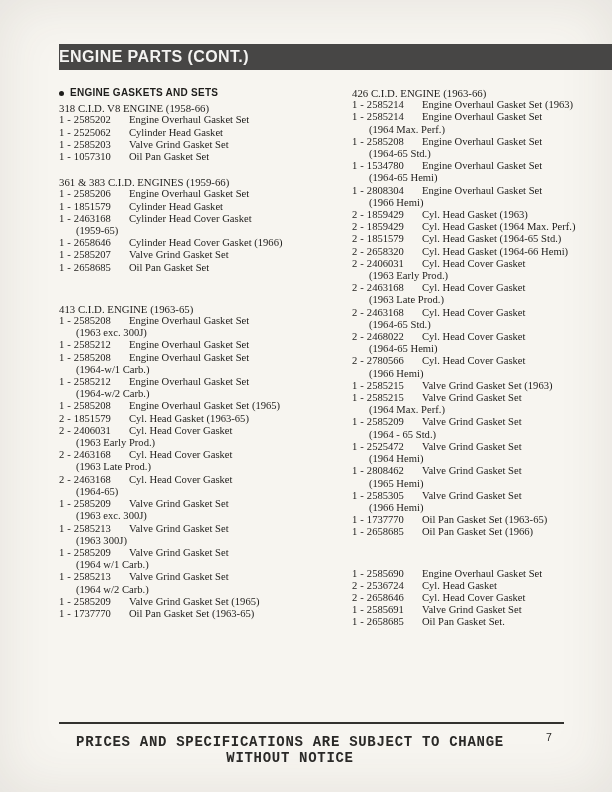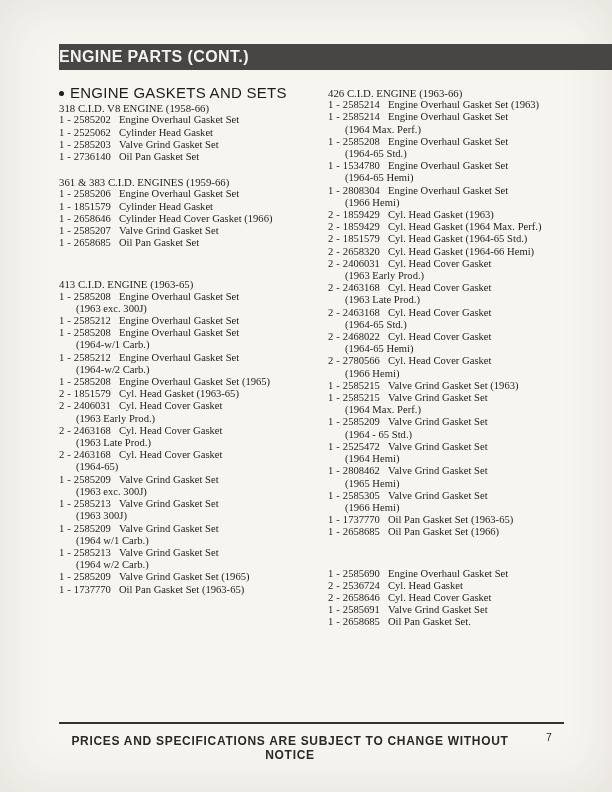--- a/index.html
+++ b/index.html
@@ -12,40 +12,40 @@
   .page{position:absolute;inset:0;box-shadow:inset 0 0 55px rgba(70,62,48,.10);}
   .title-bar{
     position:absolute;left:59px;top:44px;width:568px;height:26px;
     background:#474645;color:#f4f3f1;
     display:flex;align-items:center;justify-content:flex-start;
     font-family:"Liberation Sans",sans-serif;font-weight:bold;
     font-size:16px;letter-spacing:.4px;
   }
   .col{position:absolute;top:87px;font-size:10.6px;line-height:12.2px}
   .col-left{left:59px;width:290px}
-  .col-right{left:328px;width:230px}
+  .col-right{left:352px;width:230px}
   .group-header{
-    font-family:"Liberation Sans",sans-serif;font-weight:normal;
-    font-size:15px;letter-spacing:.25px;line-height:12.2px;
+    font-family:"Liberation Sans",sans-serif;font-weight:bold;
+    font-size:10px;letter-spacing:.25px;line-height:12.2px;
     display:flex;align-items:center;text-align:right;
   }
   .bullet{width:5px;height:5px;background:#1e1d1b;border-radius:50%;display:inline-block;margin-right:6px;flex:0 0 auto}
   .sec-heading{font-size:10.8px}
   #left-sections .section:nth-child(1){margin-top:3px}
   #left-sections .section:nth-child(2){margin-top:13px}
   #left-sections .section:nth-child(3){margin-top:29px}
   #right-sections .section:nth-child(2){margin-top:29px}
   .item-line{white-space:nowrap}
   .item-sep{padding:0 3px}
-  .item-part{margin-right:8px}
+  .item-part{margin-right:18px}
   .item-note{padding-left:17px}
   .footer-rule{position:absolute;left:59px;top:722px;width:505px;height:2px;background:#33322f}
   .footer-notice{
     position:absolute;left:59px;top:734px;width:462px;text-align:center;
-    font-family:Liberation Sans, sans-serif;font-size:12px;font-weight:bold;
+    font-family:Liberation Mono, monospace;font-size:14px;font-weight:bold;
     letter-spacing:.7px;color:#2a2927;
   }
   .page-number{
     position:absolute;left:546px;top:731px;
     font-family:"Liberation Sans",sans-serif;font-size:10.5px;color:#2a2927;
   }
 </style>
 </head>
 <body>
 
@@ -66,30 +66,34 @@
           <div class="item">
             <div class="item-line"><span class="item-qty">1</span><span class="item-sep">-</span><span class="item-part">2585202</span><span class="item-desc">Engine Overhaul Gasket Set</span></div>
           </div>
           <div class="item">
             <div class="item-line"><span class="item-qty">1</span><span class="item-sep">-</span><span class="item-part">2525062</span><span class="item-desc">Cylinder Head Gasket</span></div>
           </div>
           <div class="item">
             <div class="item-line"><span class="item-qty">1</span><span class="item-sep">-</span><span class="item-part">2585203</span><span class="item-desc">Valve Grind Gasket Set</span></div>
           </div>
           <div class="item">
-            <div class="item-line"><span class="item-qty">1</span><span class="item-sep">-</span><span class="item-part">2736140</span><span class="item-desc">Oil Pan Gasket Set</span></div>
+            <div class="item-line"><span class="item-qty">1</span><span class="item-sep">-</span><span class="item-part">1057310</span><span class="item-desc">Oil Pan Gasket Set</span></div>
           </div>
         </div>
         <div class="section">
           <div class="sec-heading">361 &amp; 383 C.I.D. ENGINES (1959-66)</div>
           <div class="item">
             <div class="item-line"><span class="item-qty">1</span><span class="item-sep">-</span><span class="item-part">2585206</span><span class="item-desc">Engine Overhaul Gasket Set</span></div>
           </div>
           <div class="item">
             <div class="item-line"><span class="item-qty">1</span><span class="item-sep">-</span><span class="item-part">1851579</span><span class="item-desc">Cylinder Head Gasket</span></div>
+          </div>
+          <div class="item">
+            <div class="item-line"><span class="item-qty">1</span><span class="item-sep">-</span><span class="item-part">2463168</span><span class="item-desc">Cylinder Head Cover Gasket</span></div>
+            <div class="item-note">(1959-65)</div>
           </div>
           <div class="item">
             <div class="item-line"><span class="item-qty">1</span><span class="item-sep">-</span><span class="item-part">2658646</span><span class="item-desc">Cylinder Head Cover Gasket (1966)</span></div>
           </div>
           <div class="item">
             <div class="item-line"><span class="item-qty">1</span><span class="item-sep">-</span><span class="item-part">2585207</span><span class="item-desc">Valve Grind Gasket Set</span></div>
           </div>
           <div class="item">
             <div class="item-line"><span class="item-qty">1</span><span class="item-sep">-</span><span class="item-part">2658685</span><span class="item-desc">Oil Pan Gasket Set</span></div>
           </div>

